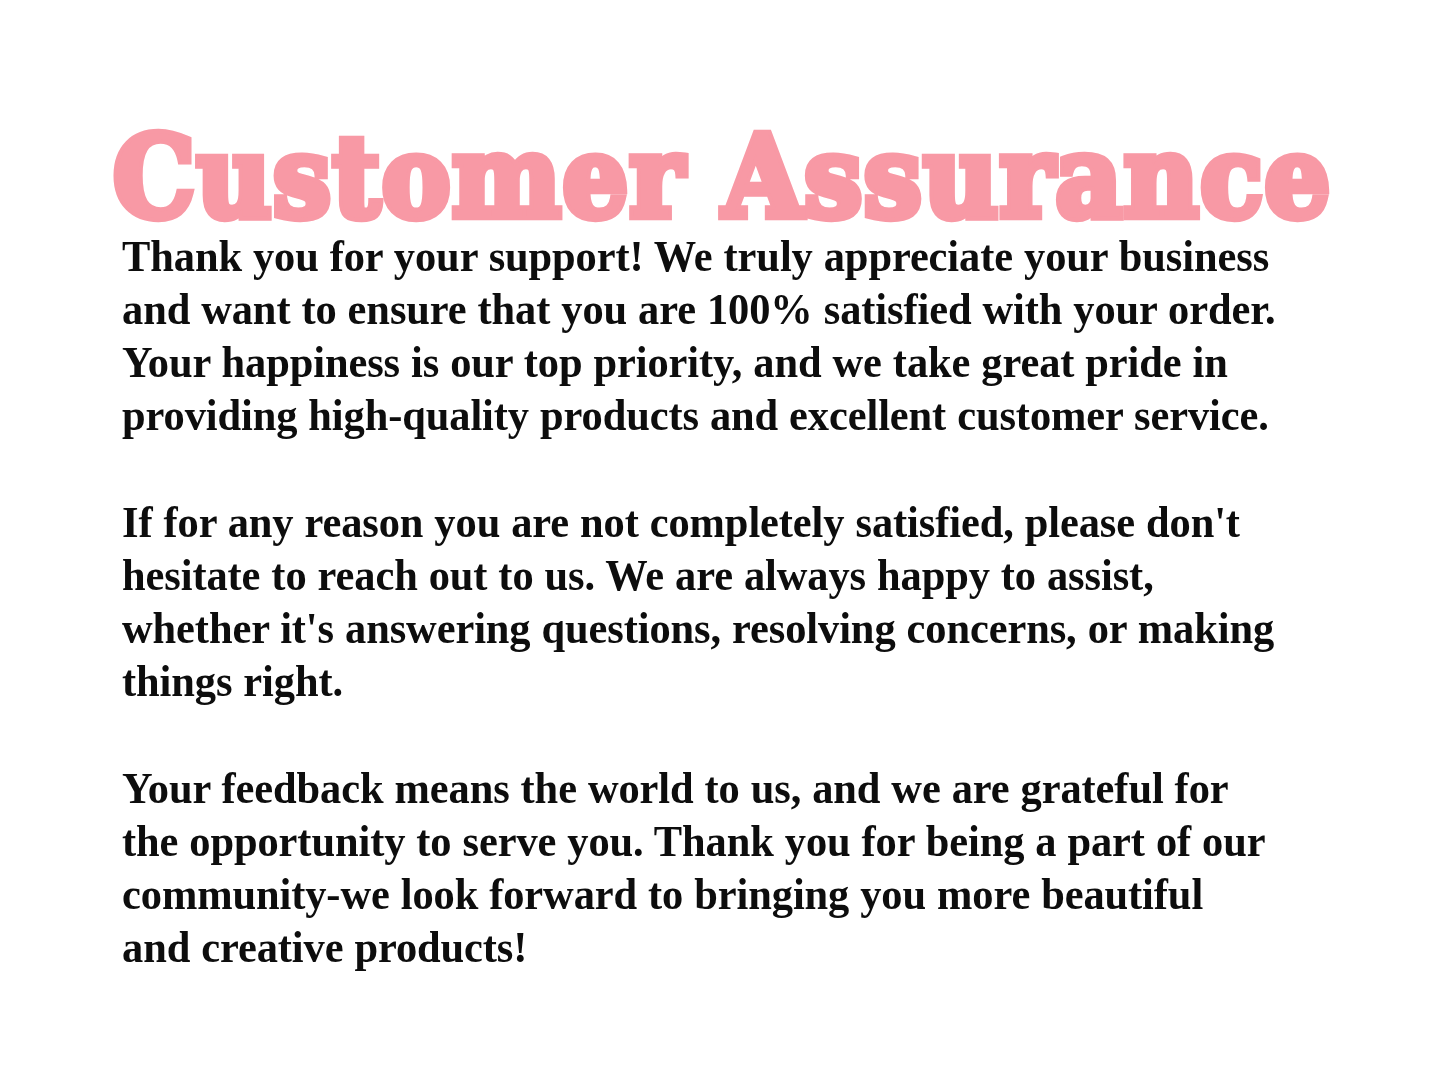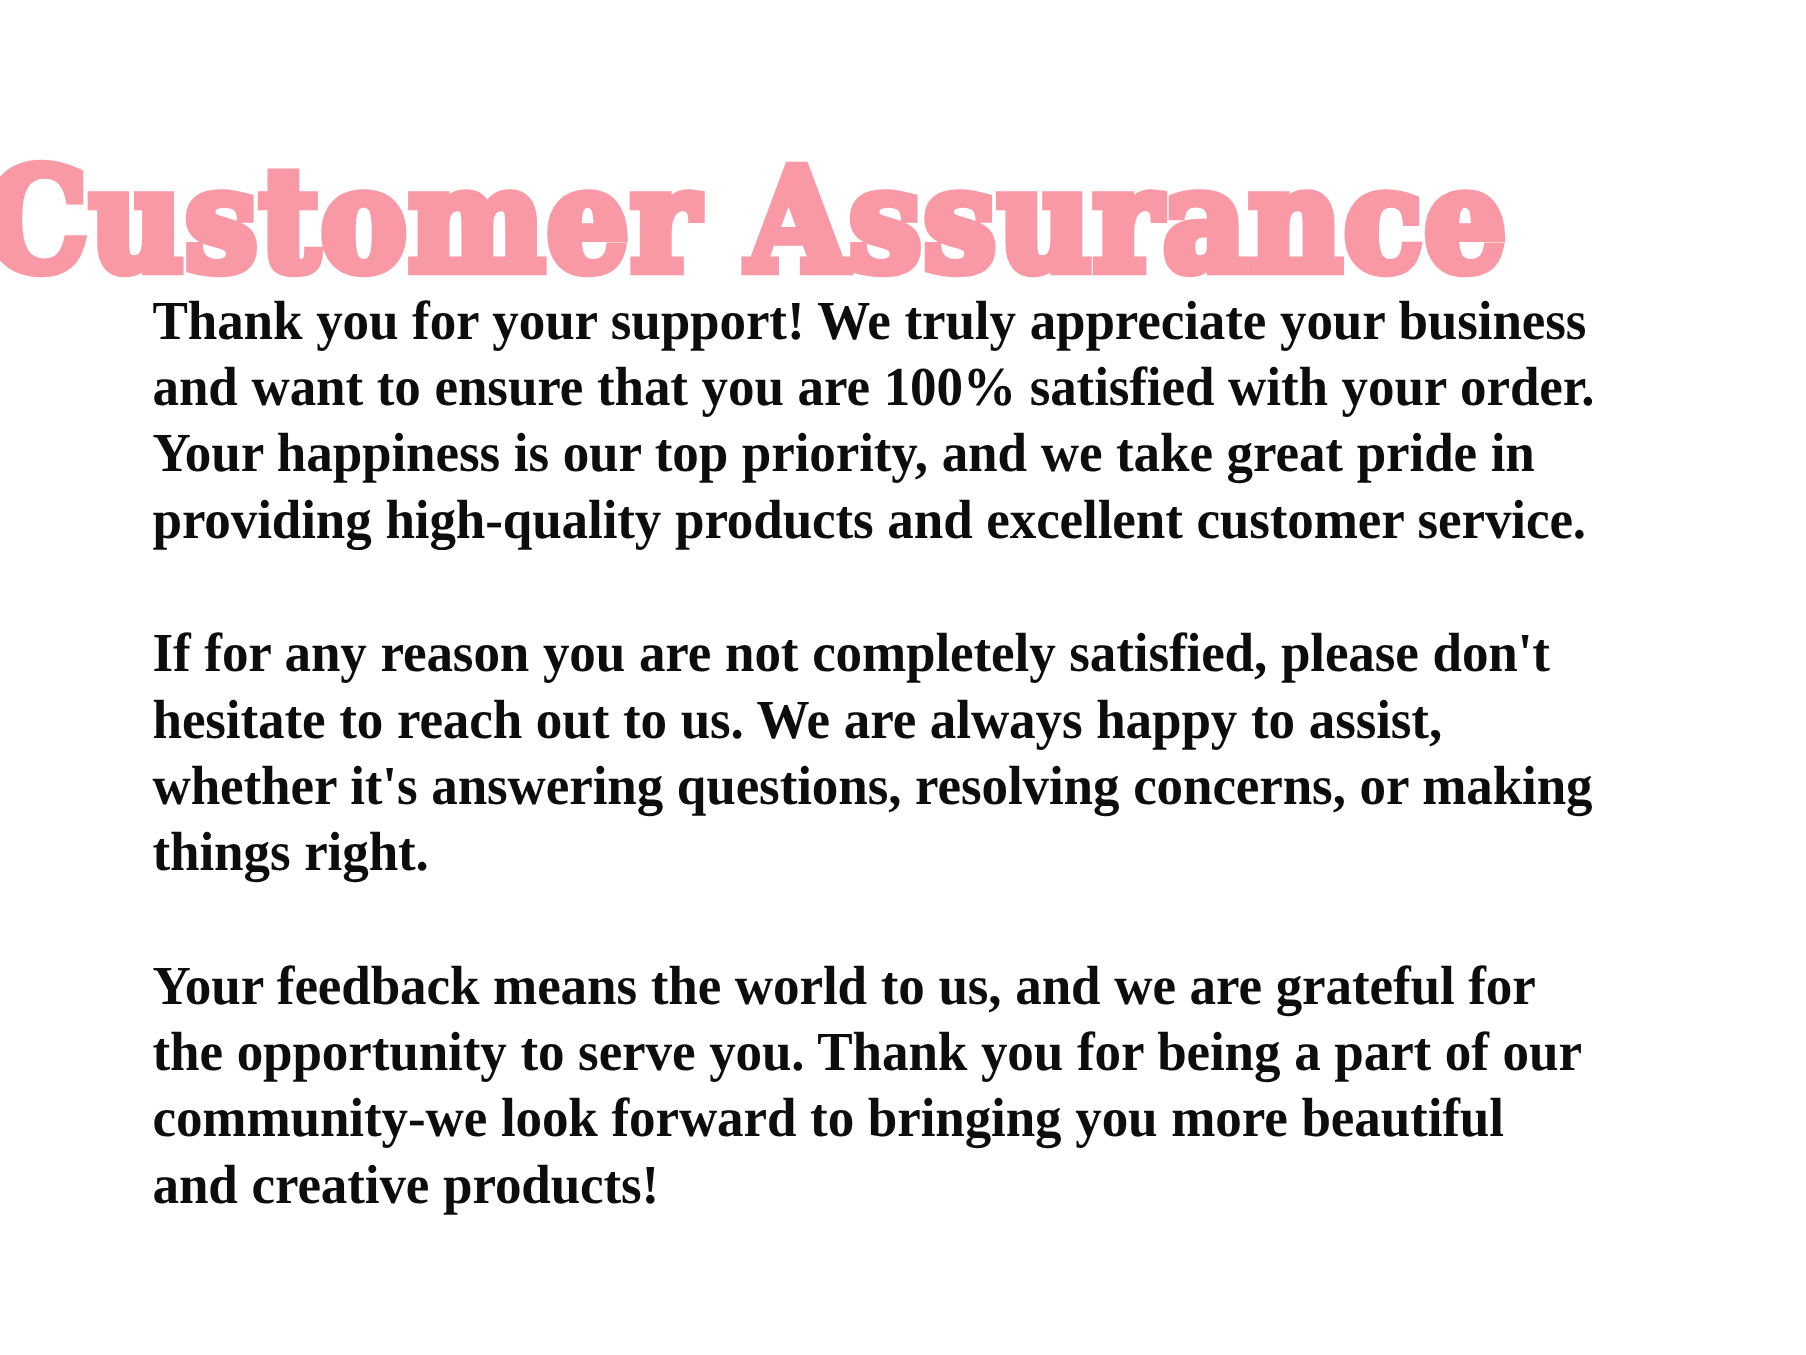--- a/index.html
+++ b/index.html
@@ -22,20 +22,21 @@
     background: #ffffff;
     box-sizing: border-box;
   }
 
   
   .title-wrap {
     position: absolute;
     left: 0;
     top: 52px;
     width: 1445px;
+    text-align: center;
   }
   .title {
     display: inline-block;
     font-family: "DejaVu Serif", "Liberation Serif", serif;
     font-weight: 700;
     font-size: 101px;
     line-height: 1.0;
     letter-spacing: 1.5px;
     color: #f899a5;
     

